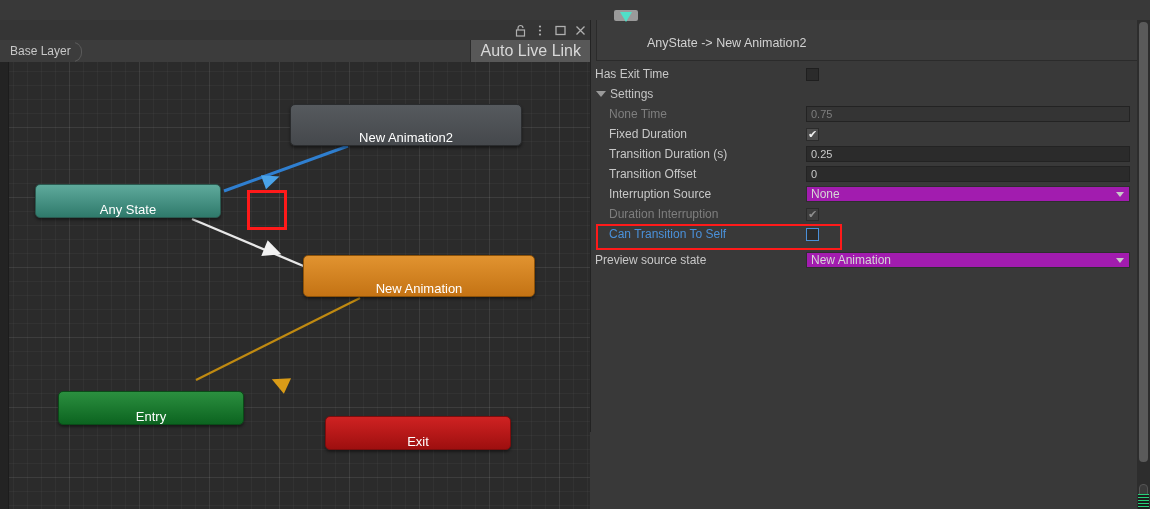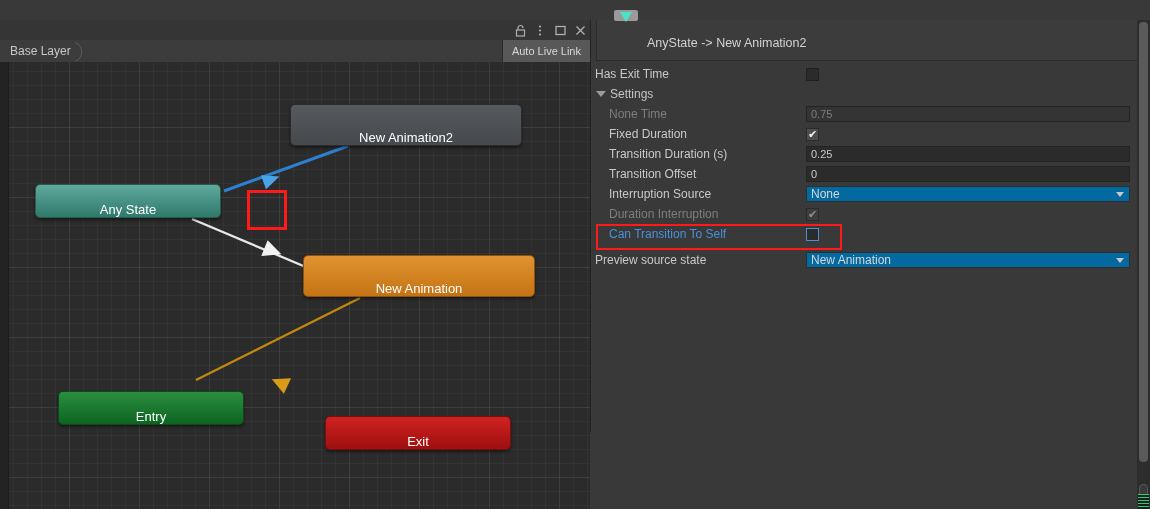--- a/index.html
+++ b/index.html
@@ -43,21 +43,21 @@
   }
   #breadcrumb-arrow::after {
     content: ""; position: absolute; left: -8px; top: 2px;
     width: 14px; height: 18px;
     border: 1px solid #5a5a5a; border-left: none;
     border-radius: 0 9px 9px 0;
   }
   #auto-live-link {
     position: absolute; right: 0; top: 0; height: 22px;
     padding: 0 9px; display: flex; align-items: center;
-    background: #585858; color: #d8d8d8; font-size: 11px;
+    background: #585858; color: #d8d8d8; font-size: 16px;
     border-left: 1px solid #2b2b2b;
   }
 
   #graph-canvas {
     position: absolute; left: 0; top: 42px; width: 590px; height: 467px;
     background-color: #2b2b2b;
     background-image:
       linear-gradient(to right, rgba(255,255,255,0.030) 1px, transparent 1px),
       linear-gradient(to bottom, rgba(255,255,255,0.030) 1px, transparent 1px),
       linear-gradient(to right, rgba(255,255,255,0.055) 1px, transparent 1px),
@@ -126,21 +126,21 @@
 
   .field {
     height: 16px; background: #2b2b2b; border: 1px solid #232323;
     color: #c9c9c9; font-size: 11px; line-height: 14px;
     padding: 0 4px; display: flex; align-items: center;
   }
   .field.wide { width: 324px; }
   .field.disabled { color: #7e7e7e; background: #343434; }
 
   .popup {
-    height: 16px; width: 324px; background: #0369a1; border: 1px solid #2e2e2e;
+    height: 16px; width: 324px; background: #a21caf; border: 1px solid #2e2e2e;
     color: #d6d6d6; font-size: 12px; padding: 0 4px;
     display: flex; align-items: center; justify-content: space-between;
   }
   .popup .caret {
     width: 0; height: 0; border-left: 4px solid transparent;
     border-right: 4px solid transparent; border-top: 5px solid #c8c8c8;
     margin-right: 1px;
   }
 
   .cb {

